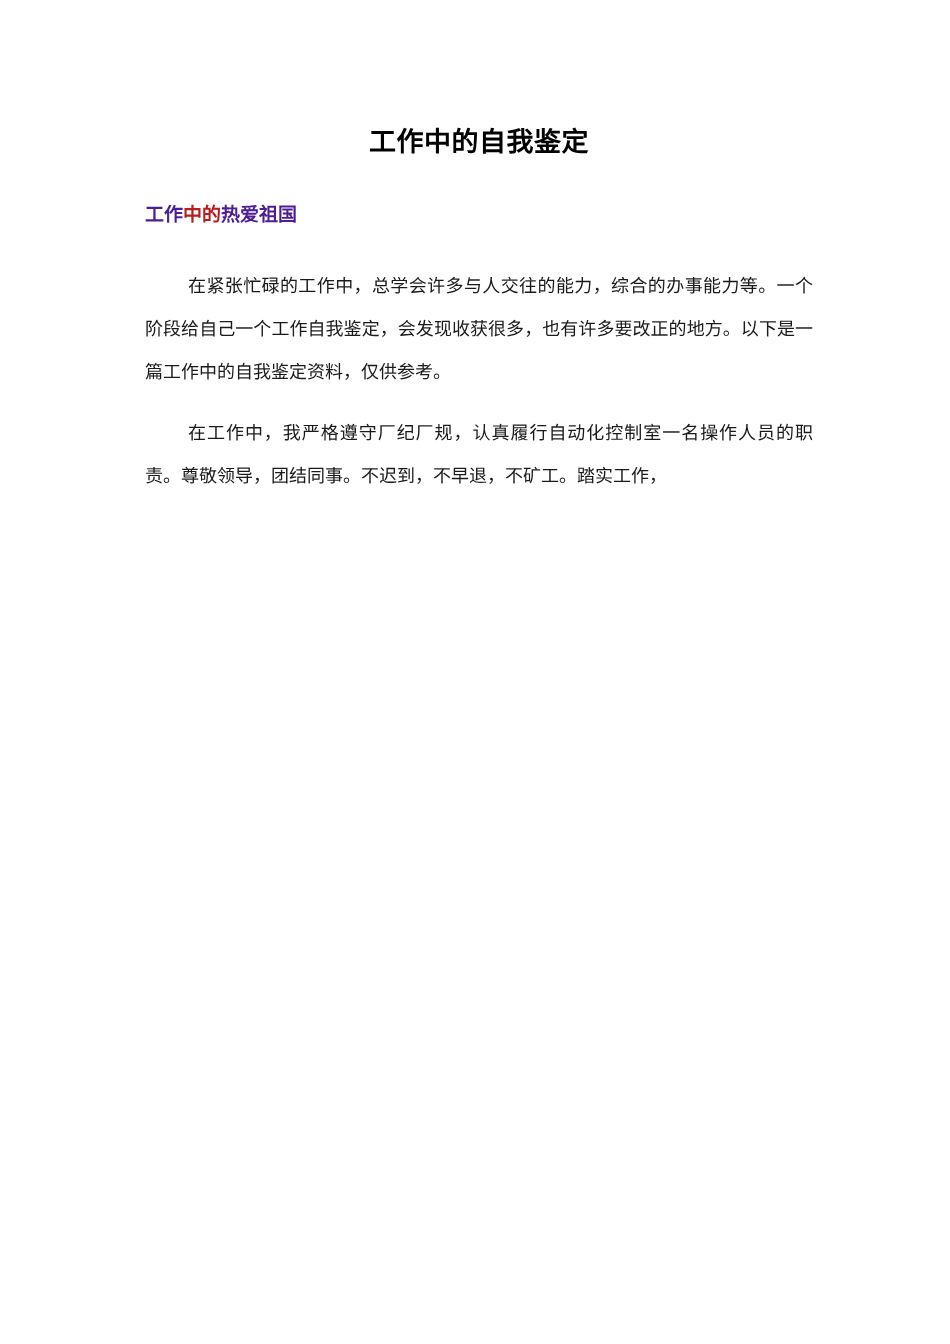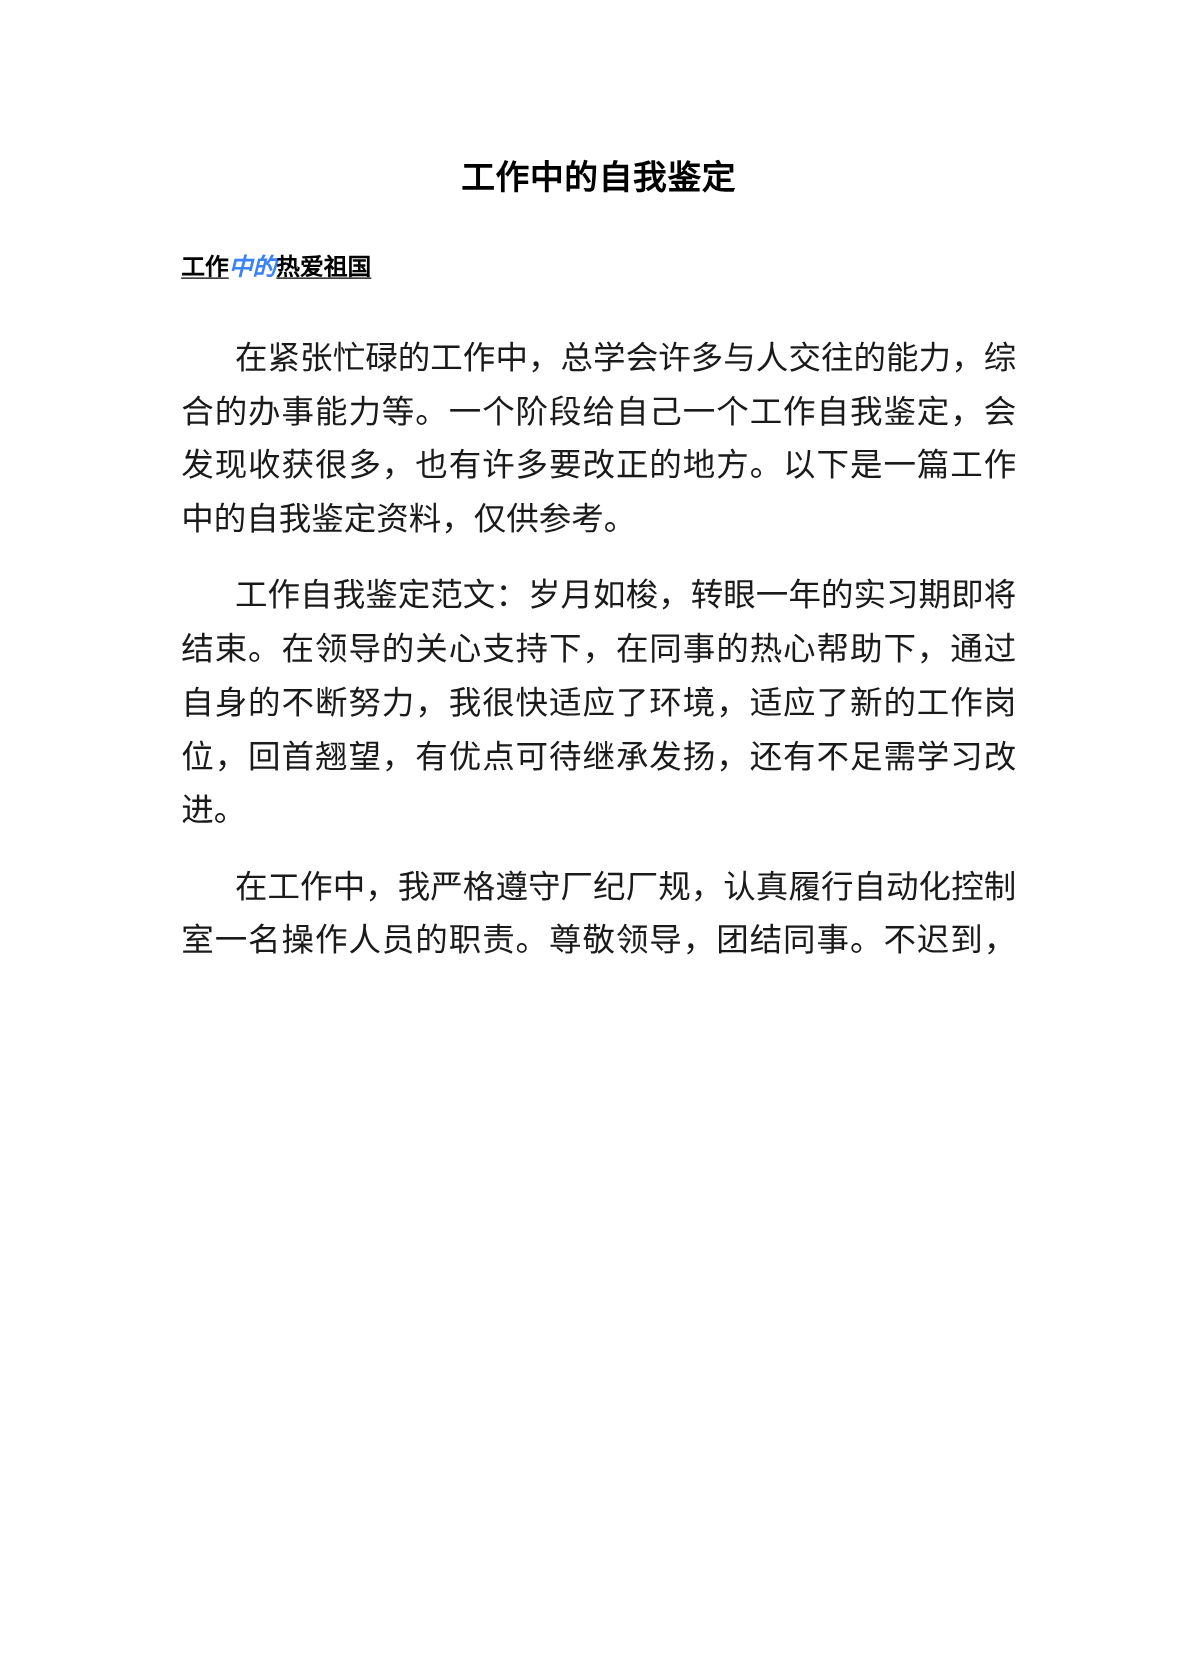--- a/index.html
+++ b/index.html
@@ -47,38 +47,36 @@
     padding-top: 42px;
     font-family: "Liberation Sans", "DejaVu Sans", sans-serif;
     font-weight: bold;
     font-size: 19px;
     line-height: 28px;
     color: #000000;
     white-space: nowrap;
   }
 
   .doc-link {
-    color: #000000;
-    text-decoration: underline;
+    color: #4c1d95;
     text-underline-offset: 2px;
     cursor: pointer;
     margin-top: 21px;
   }
 
   .subtitle-plain {
-    color: #3b82f6;
-    font-style: italic;
+    color: #b91c1c;
   }
 
   
   .body-para {
     margin: 0;
     padding: 0;
     font-family: "Liberation Serif", "DejaVu Serif", serif;
-    font-size: 26px;
+    font-size: 18px;
     line-height: 43px;
     color: #1a1a1a;
     text-align: justify;
     text-justify: inter-ideograph;
     text-indent: 43px;
     word-break: break-all;
   }
 
   .para-gap-1 { margin-top: 36px; }
   .para-gap   { margin-top: 18px; }
@@ -94,20 +92,19 @@
 
 <div class="page">
   <div class="content">
 
     <h1 class="doc-title">工作中的自我鉴定</h1>
 
     <p class="subtitle-line"><a class="doc-link">工作</a><span class="subtitle-plain">中的</span><a class="doc-link">热爱祖国</a></p>
 
     <p class="body-para para-gap-1">在紧张忙碌的工作中，总学会许多与人交往的能力，综合的办事能力等。一个阶段给自己一个工作自我鉴定，会发现收获很多，也有许多要改正的地方。以下是一篇工作中的自我鉴定资料，仅供参考。</p>
 
-    <p class="body-para para-gap">工作自我鉴定范文：岁月如梭，转眼一年的实习期即将结束。在领导的关心支持下，在同事的热心帮助下，通过自身的不断努力，我很快适应了环境，适应了新的工作岗位，回首翘望，有优点可待继承发扬，还有不足需学习改进。</p>
 
 
 
     <p class="body-para para-gap clipped">在工作中，我严格遵守厂纪厂规，认真履行自动化控制室一名操作人员的职责。尊敬领导，团结同事。不迟到，不早退，不矿工。踏实工作，</p>
 
   </div>
 </div>
 
 </body></html>

